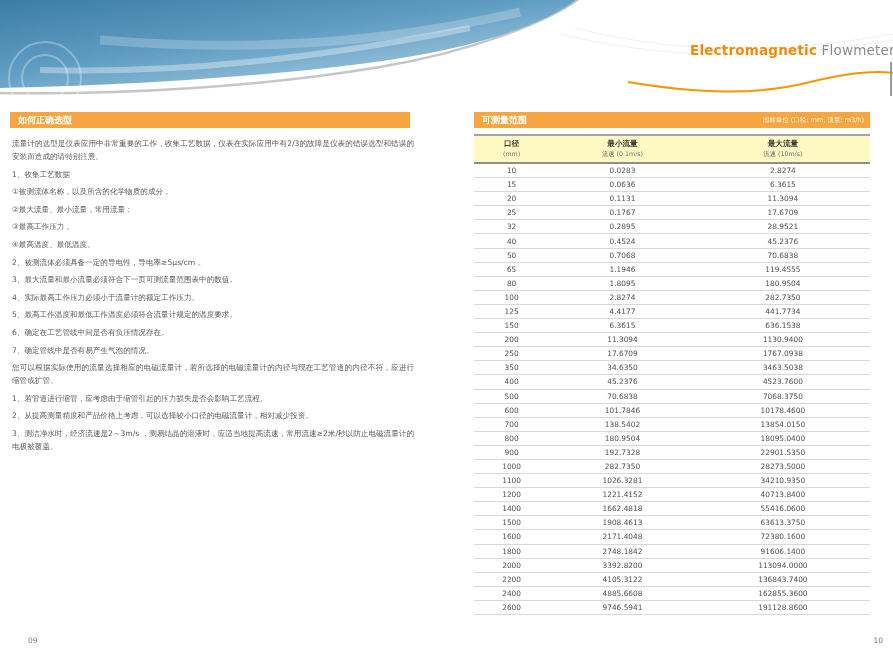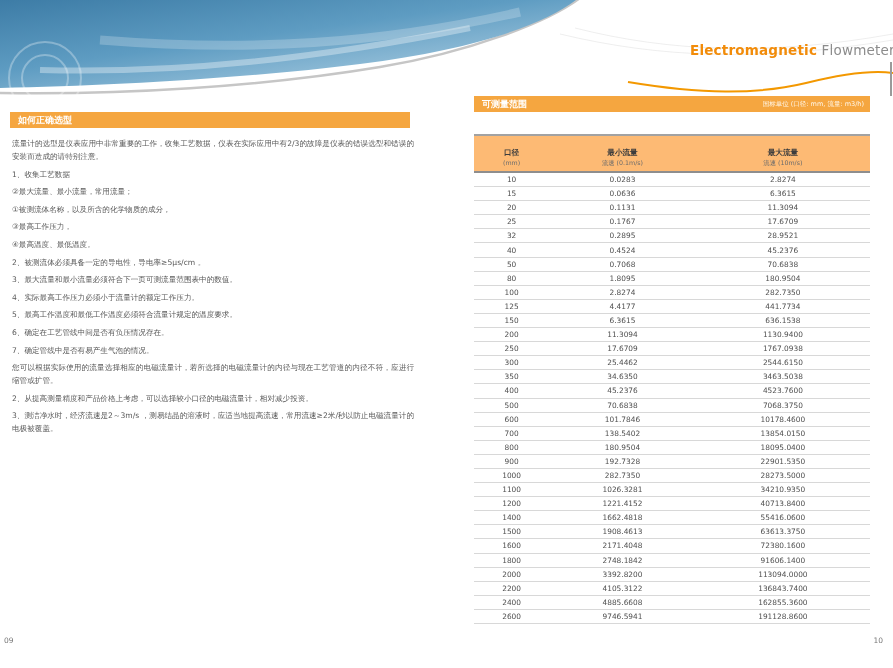--- a/index.html
+++ b/index.html
@@ -22,30 +22,30 @@
   .guide-body{position:absolute;left:12px;top:137px;width:402px;}
   .g-line{margin:0 0 4.6px 0;font-size:7.6px;line-height:13px;color:#595959;
     text-align:justify;}
 
   
   .range-table{position:absolute;left:474px;top:134px;width:396px;
     border-collapse:collapse;table-layout:fixed;}
   .range-table col.c1{width:19%;}
   .range-table col.c2{width:37%;}
   .range-table col.c3{width:44%;}
-  .range-table thead th{background:#fdba74;border-top:2px solid #A2A2A2;
-    border-bottom:2px solid #8E8E8E;padding:12px 0 4px 0;text-align:center;}
+  .range-table thead th{background:#fef9c3;border-top:2px solid #A2A2A2;
+    border-bottom:2px solid #8E8E8E;padding:3px 0 4px 0;text-align:center;}
   .range-table thead .l1{display:block;font-size:7.6px;font-weight:bold;color:#3D3D3D;line-height:9px;}
   .range-table thead .l2{display:block;font-size:6.3px;font-weight:normal;color:#6B6B6B;line-height:8px;margin-top:2px;}
   .range-table td{height:13.1px;font-size:7.4px;color:#4F4F4F;text-align:center;
     border-bottom:1px solid #D8D8D8;padding:0;line-height:13px;}
 
   
   .pageno{position:absolute;top:636px;font-size:7.5px;color:#777;}
-  .pageno.left{left:4px;}
+  .pageno.left{left:28px;}
   .pageno.right{right:10px;}
 </style>
 </head>
 <body>
 
 <div class="page">
 
   <div class="hero">
     <svg width="893" height="110" viewBox="0 0 893 110">
       <defs>
@@ -83,36 +83,37 @@
       <span class="accent">Electromagnetic</span><span class="rest"> Flowmeter</span>
     </div>
   </div>
 
   <div class="titlebar" style="left:10px;top:112px;width:400px;">
     <span>如何正确选型</span>
   </div>
   <div class="guide-body">
       <p class="g-line">流量计的选型是仪表应用中非常重要的工作，收集工艺数据，仪表在实际应用中有2/3的故障是仪表的错误选型和错误的安装而造成的请特别注意。</p>
       <p class="g-line">1、收集工艺数据</p>
+      <p class="g-line">①被测流体名称，以及所含的化学物质的成分，</p>
       <p class="g-line">②最大流量、最小流量，常用流量；</p>
-      <p class="g-line">①被测流体名称，以及所含的化学物质的成分，</p>
       <p class="g-line">③最高工作压力，</p>
       <p class="g-line">④最高温度、最低温度。</p>
       <p class="g-line">2、被测流体必须具备一定的导电性，导电率≥5μs/cm 。</p>
       <p class="g-line">3、最大流量和最小流量必须符合下一页可测流量范围表中的数值。</p>
       <p class="g-line">4、实际最高工作压力必须小于流量计的额定工作压力。</p>
       <p class="g-line">5、最高工作温度和最低工作温度必须符合流量计规定的温度要求。</p>
       <p class="g-line">6、确定在工艺管线中间是否有负压情况存在。</p>
       <p class="g-line">7、确定管线中是否有易产生气泡的情况。</p>
       <p class="g-line">您可以根据实际使用的流量选择相应的电磁流量计，若所选择的电磁流量计的内径与现在工艺管道的内径不符，应进行缩管或扩管。</p>
+      <p class="g-line">1、若管道进行缩管，应考虑由于缩管引起的压力损失是否会影响工艺流程。</p>
       <p class="g-line">2、从提高测量精度和产品价格上考虑，可以选择较小口径的电磁流量计，相对减少投资。</p>
       <p class="g-line">3、测洁净水时，经济流速是2～3m/s ，测易结晶的溶液时，应适当地提高流速，常用流速≥2米/秒以防止电磁流量计的电极被覆盖。</p>
     </div>
 
-  <div class="titlebar" style="left:474px;top:96px;width:396px;">
+  <div class="titlebar" style="left:474px;top:112px;width:396px;">
     <span>可测量范围</span>
     <span class="unit-note">国标单位 (口径: mm, 流量: m3/h)</span>
   </div>
 
   <table class="range-table">
     <colgroup>
         <col class="c1">
         <col class="c2">
         <col class="c3">
       </colgroup>
@@ -162,20 +163,25 @@
           <td>40</td>
           <td>0.4524</td>
           <td>45.2376</td>
         </tr>
         <tr>
           <td>50</td>
           <td>0.7068</td>
           <td>70.6838</td>
         </tr>
         <tr>
+          <td>65</td>
+          <td>1.1946</td>
+          <td>119.4555</td>
+        </tr>
+        <tr>
           <td>80</td>
           <td>1.8095</td>
           <td>180.9504</td>
         </tr>
         <tr>
           <td>100</td>
           <td>2.8274</td>
           <td>282.7350</td>
         </tr>
         <tr>
@@ -192,25 +198,20 @@
           <td>200</td>
           <td>11.3094</td>
           <td>1130.9400</td>
         </tr>
         <tr>
           <td>250</td>
           <td>17.6709</td>
           <td>1767.0938</td>
         </tr>
         <tr>
-          <td>300</td>
-          <td>25.4462</td>
-          <td>2544.6150</td>
-        </tr>
-        <tr>
           <td>350</td>
           <td>34.6350</td>
           <td>3463.5038</td>
         </tr>
         <tr>
           <td>400</td>
           <td>45.2376</td>
           <td>4523.7600</td>
         </tr>
         <tr>

